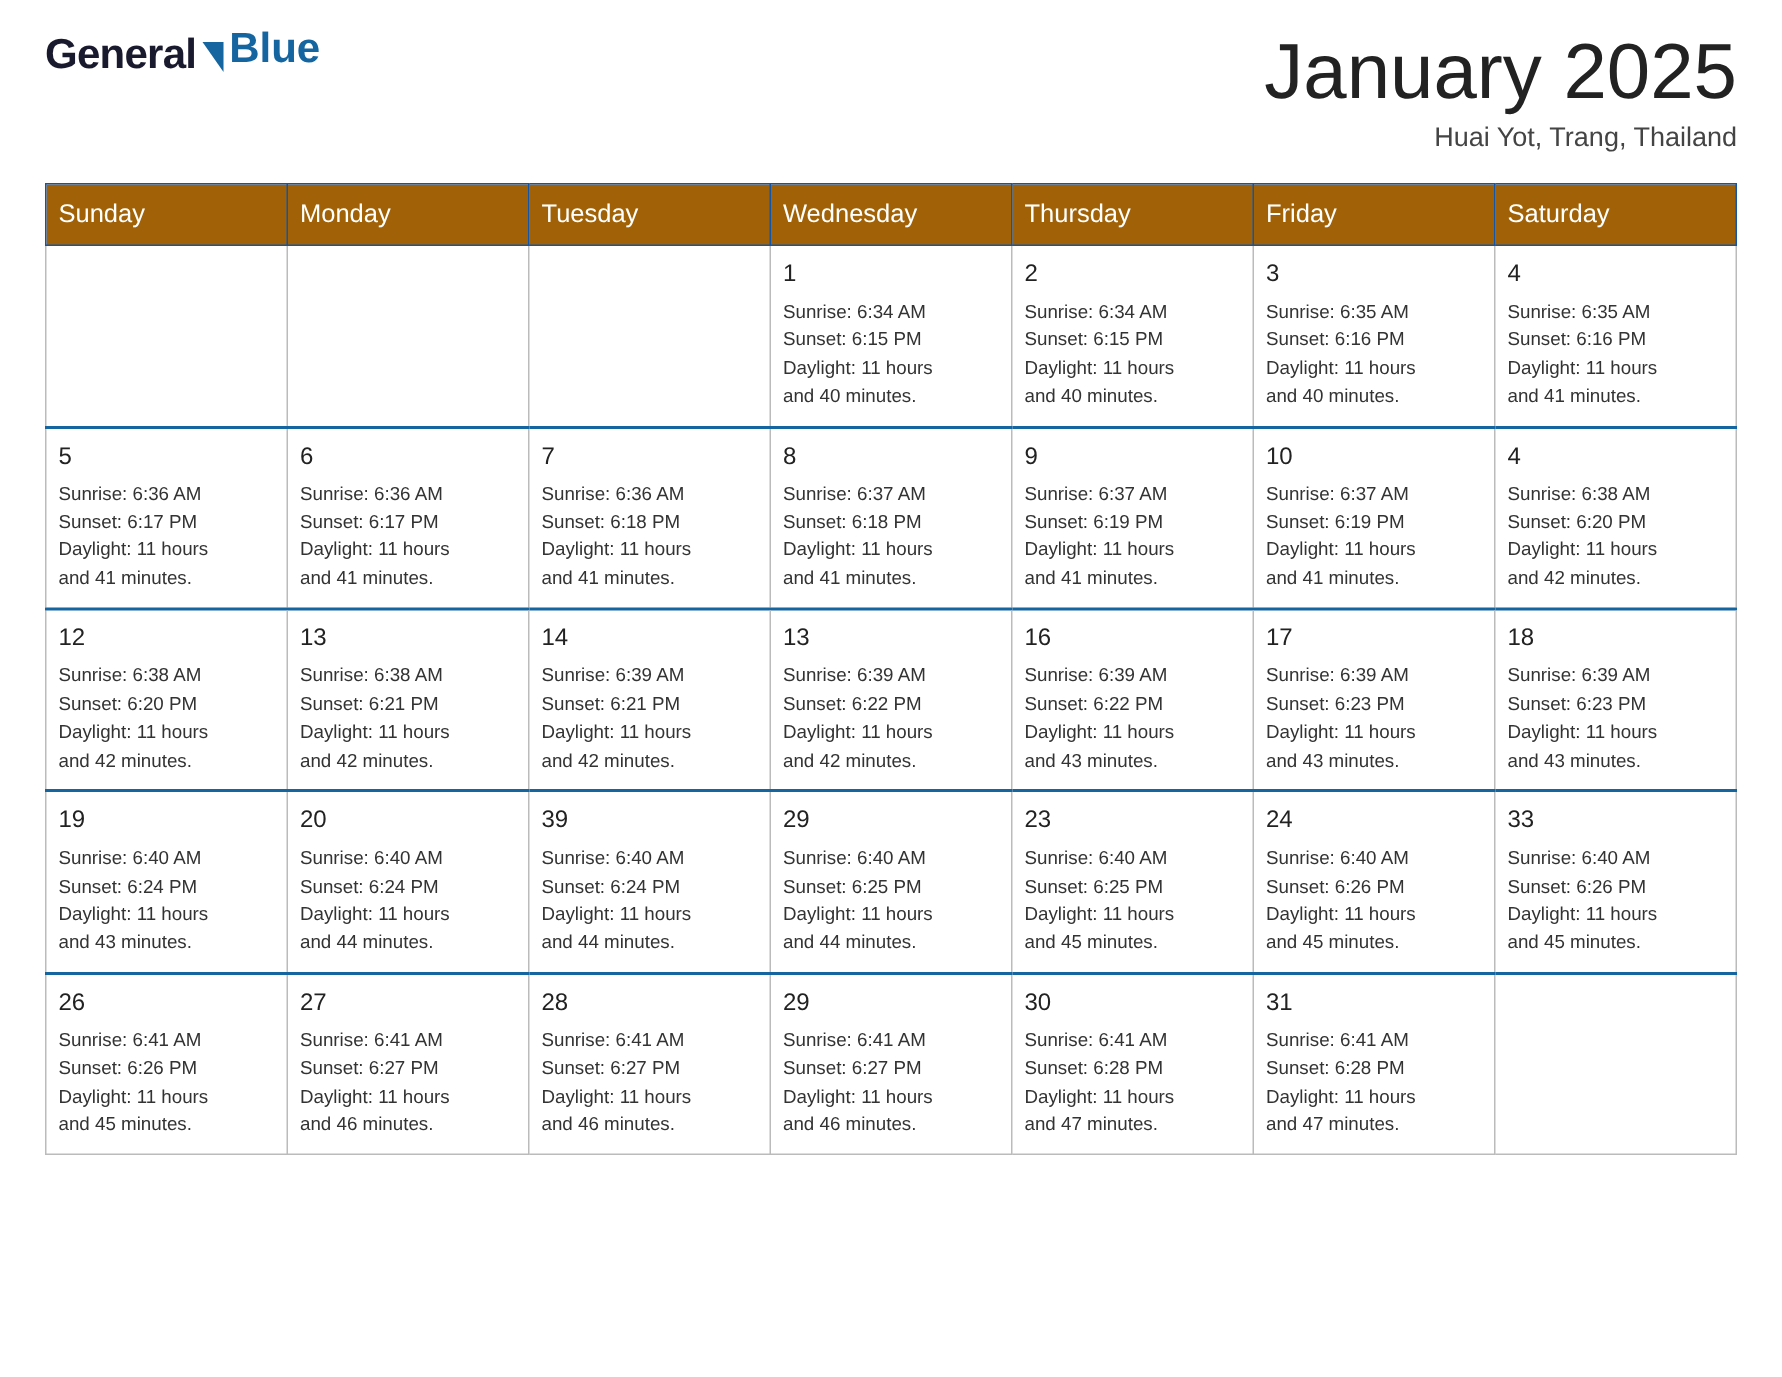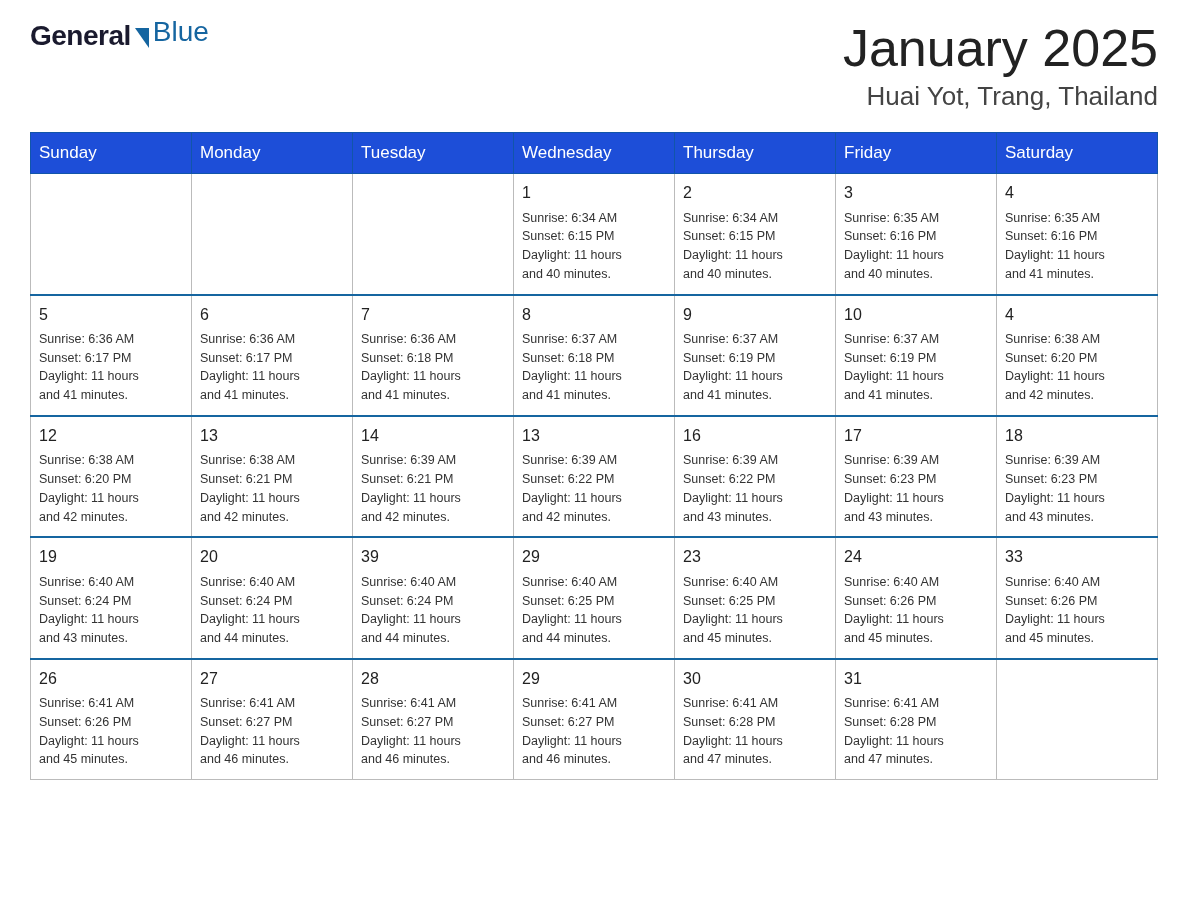--- a/index.html
+++ b/index.html
@@ -36,46 +36,46 @@
       width: 0;
       height: 0;
       border-left: 14px solid transparent;
       border-right: 0px solid transparent;
       border-top: 20px solid #1565a0;
       margin-left: 4px;
       margin-top: 4px;
     }
     .logo-blue {
       font-size: 28px;
-      font-weight: normal;
+      font-weight: bold;
       color: #1565a0;
       margin-top: -4px;
       padding-left: 4px;
     }
     .title-block {
       text-align: right;
     }
     .month-title {
       font-size: 52px;
       font-weight: normal;
       color: #222;
       line-height: 1.1;
     }
     .location-title {
-      font-size: 26px;
+      font-size: 18px;
       color: #444;
       margin-top: 4px;
     }
     .calendar {
       width: 100%;
       border-collapse: collapse;
       border: 1px solid #999;
     }
     .calendar th {
-      background-color: #1d4ed8;
+      background-color: #a16207;
       color: #fff;
       padding: 10px 8px;
       font-size: 17px;
       font-weight: normal;
       text-align: left;
       border: 1px solid #1155aa;
     }
     .calendar td {
       vertical-align: top;
       padding: 8px 8px 10px 8px;

